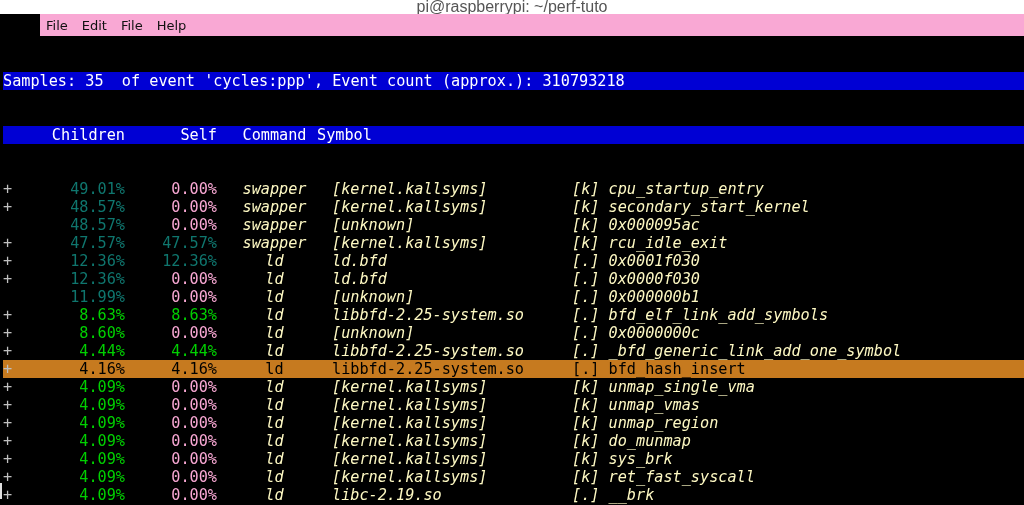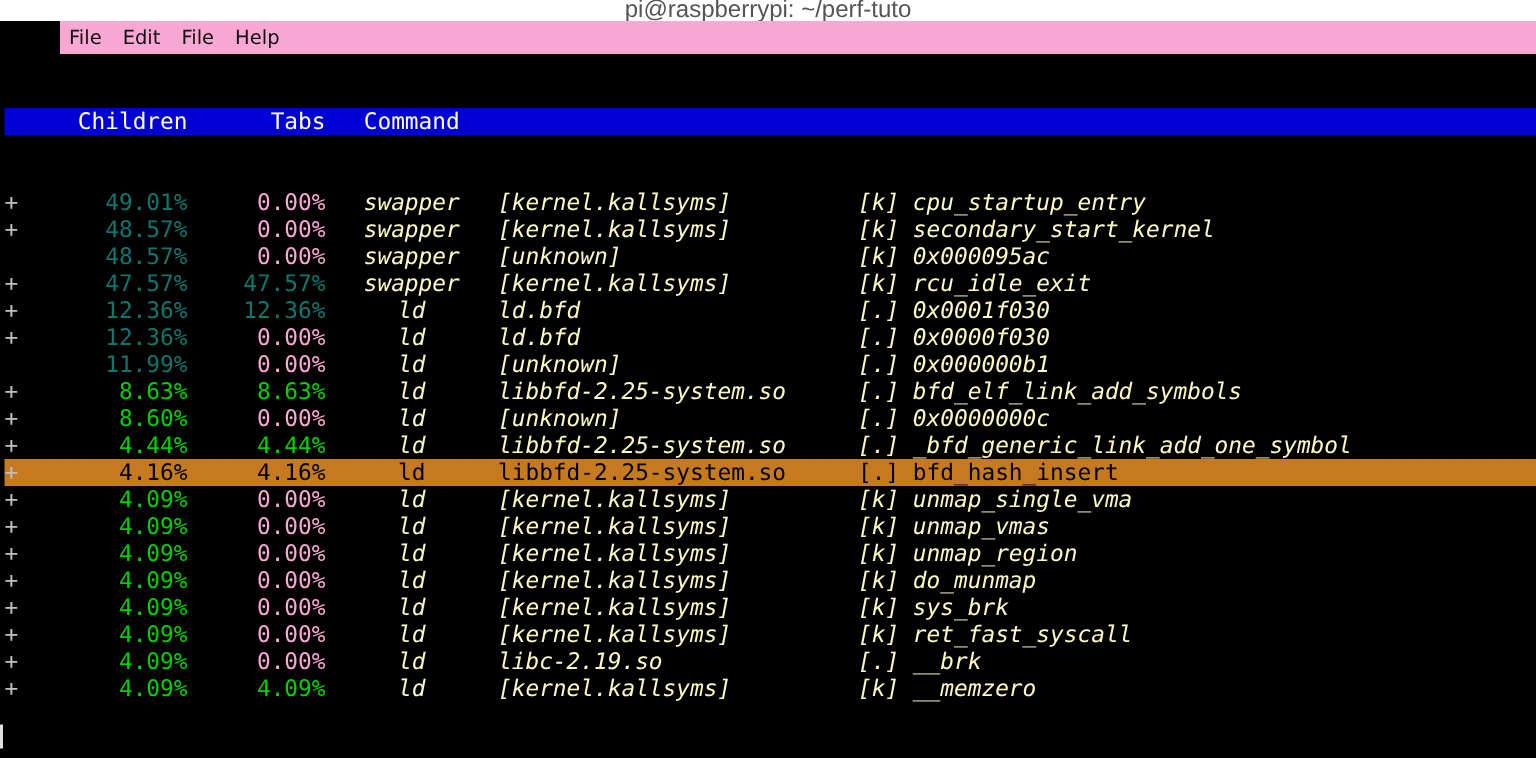--- a/index.html
+++ b/index.html
@@ -71,23 +71,25 @@
 <div class="titlebar">pi@raspberrypi: ~/perf-tuto</div>
 
 <div class="menubar">
   <span>File</span>
   <span>Edit</span>
   <span>File</span>
   <span>Help</span>
 </div>
 
 <div class="term">
+  <div class="hdr1">Samples: 35  of event 'cycles:ppp', Event count (approx.): 310793218</div>
   <div class="hdr2 row">
     <span class="plus"> </span>
     <span class="children">Children</span>
-    <span class="self">Tabs</span>
+    <span class="self">Self</span>
     <span class="cmd">Command</span>
+    <span class="sym">Symbol</span>
   </div>
   <div id="rows"><div class="row"><span class="plus">+</span><span class="children red">49.01%</span><span class="self white">0.00%</span><span class="cmd grey">swapper</span><span class="obj grey">[kernel.kallsyms]</span><span class="sym grey">[k] cpu_startup_entry</span></div><div class="row"><span class="plus">+</span><span class="children red">48.57%</span><span class="self white">0.00%</span><span class="cmd grey">swapper</span><span class="obj grey">[kernel.kallsyms]</span><span class="sym grey">[k] secondary_start_kernel</span></div><div class="row"><span class="plus"> </span><span class="children red">48.57%</span><span class="self white">0.00%</span><span class="cmd grey">swapper</span><span class="obj grey">[unknown]</span><span class="sym grey">[k] 0x000095ac</span></div><div class="row"><span class="plus">+</span><span class="children red">47.57%</span><span class="self red">47.57%</span><span class="cmd grey">swapper</span><span class="obj grey">[kernel.kallsyms]</span><span class="sym grey">[k] rcu_idle_exit</span></div><div class="row"><span class="plus">+</span><span class="children red">12.36%</span><span class="self red">12.36%</span><span class="cmd grey">ld</span><span class="obj grey">ld.bfd</span><span class="sym grey">[.] 0x0001f030</span></div><div class="row"><span class="plus">+</span><span class="children red">12.36%</span><span class="self white">0.00%</span><span class="cmd grey">ld</span><span class="obj grey">ld.bfd</span><span class="sym grey">[.] 0x0000f030</span></div><div class="row"><span class="plus"> </span><span class="children red">11.99%</span><span class="self white">0.00%</span><span class="cmd grey">ld</span><span class="obj grey">[unknown]</span><span class="sym grey">[.] 0x000000b1</span></div><div class="row"><span class="plus">+</span><span class="children green">8.63%</span><span class="self green">8.63%</span><span class="cmd grey">ld</span><span class="obj grey">libbfd-2.25-system.so</span><span class="sym grey">[.] bfd_elf_link_add_symbols</span></div><div class="row"><span class="plus">+</span><span class="children green">8.60%</span><span class="self white">0.00%</span><span class="cmd grey">ld</span><span class="obj grey">[unknown]</span><span class="sym grey">[.] 0x0000000c</span></div><div class="row"><span class="plus">+</span><span class="children green">4.44%</span><span class="self green">4.44%</span><span class="cmd grey">ld</span><span class="obj grey">libbfd-2.25-system.so</span><span class="sym grey">[.] _bfd_generic_link_add_one_symbol</span></div><div class="row sel"><span class="plus">+</span><span class="children ">4.16%</span><span class="self ">4.16%</span><span class="cmd ">ld</span><span class="obj ">libbfd-2.25-system.so</span><span class="sym ">[.] bfd_hash_insert</span></div><div class="row"><span class="plus">+</span><span class="children green">4.09%</span><span class="self white">0.00%</span><span class="cmd grey">ld</span><span class="obj grey">[kernel.kallsyms]</span><span class="sym grey">[k] unmap_single_vma</span></div><div class="row"><span class="plus">+</span><span class="children green">4.09%</span><span class="self white">0.00%</span><span class="cmd grey">ld</span><span class="obj grey">[kernel.kallsyms]</span><span class="sym grey">[k] unmap_vmas</span></div><div class="row"><span class="plus">+</span><span class="children green">4.09%</span><span class="self white">0.00%</span><span class="cmd grey">ld</span><span class="obj grey">[kernel.kallsyms]</span><span class="sym grey">[k] unmap_region</span></div><div class="row"><span class="plus">+</span><span class="children green">4.09%</span><span class="self white">0.00%</span><span class="cmd grey">ld</span><span class="obj grey">[kernel.kallsyms]</span><span class="sym grey">[k] do_munmap</span></div><div class="row"><span class="plus">+</span><span class="children green">4.09%</span><span class="self white">0.00%</span><span class="cmd grey">ld</span><span class="obj grey">[kernel.kallsyms]</span><span class="sym grey">[k] sys_brk</span></div><div class="row"><span class="plus">+</span><span class="children green">4.09%</span><span class="self white">0.00%</span><span class="cmd grey">ld</span><span class="obj grey">[kernel.kallsyms]</span><span class="sym grey">[k] ret_fast_syscall</span></div><div class="row"><span class="plus">+</span><span class="children green">4.09%</span><span class="self white">0.00%</span><span class="cmd grey">ld</span><span class="obj grey">libc-2.19.so</span><span class="sym grey">[.] __brk</span></div><div class="row"><span class="plus">+</span><span class="children green">4.09%</span><span class="self green">4.09%</span><span class="cmd grey">ld</span><span class="obj grey">[kernel.kallsyms]</span><span class="sym grey">[k] __memzero</span></div></div>
   
 </div>
 
 <div class="cursor"></div>
 
 </body></html>

